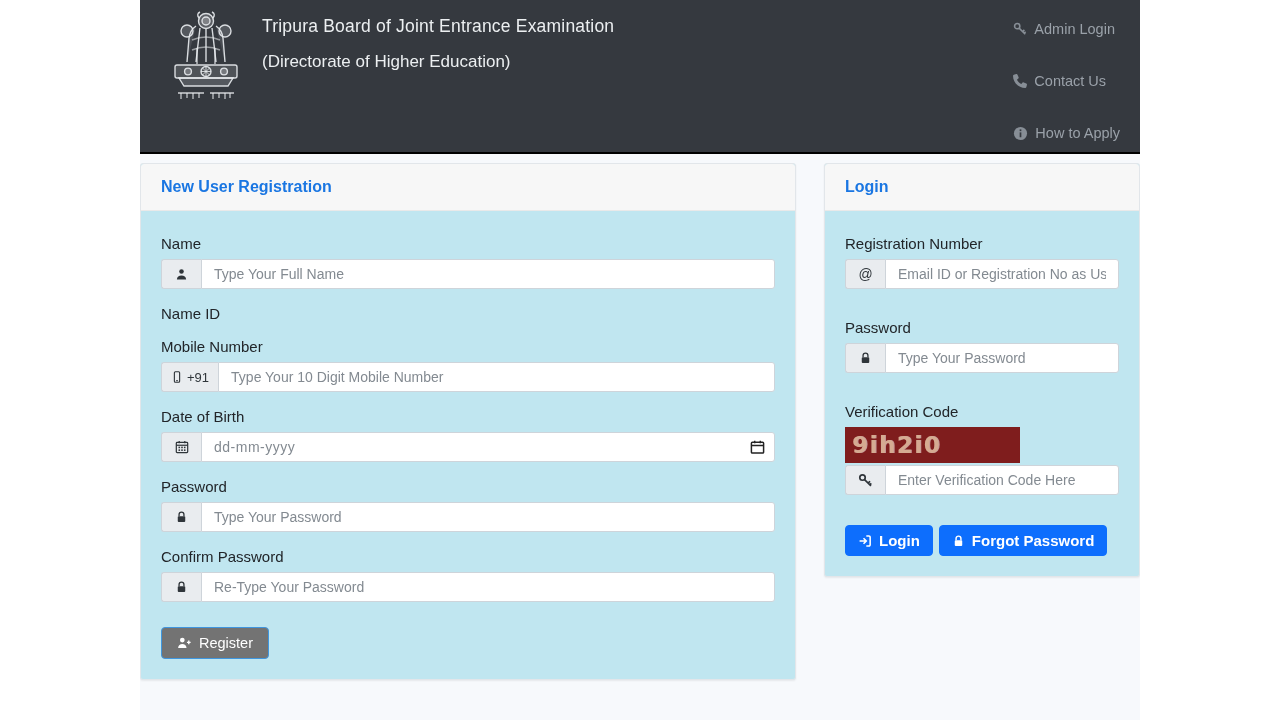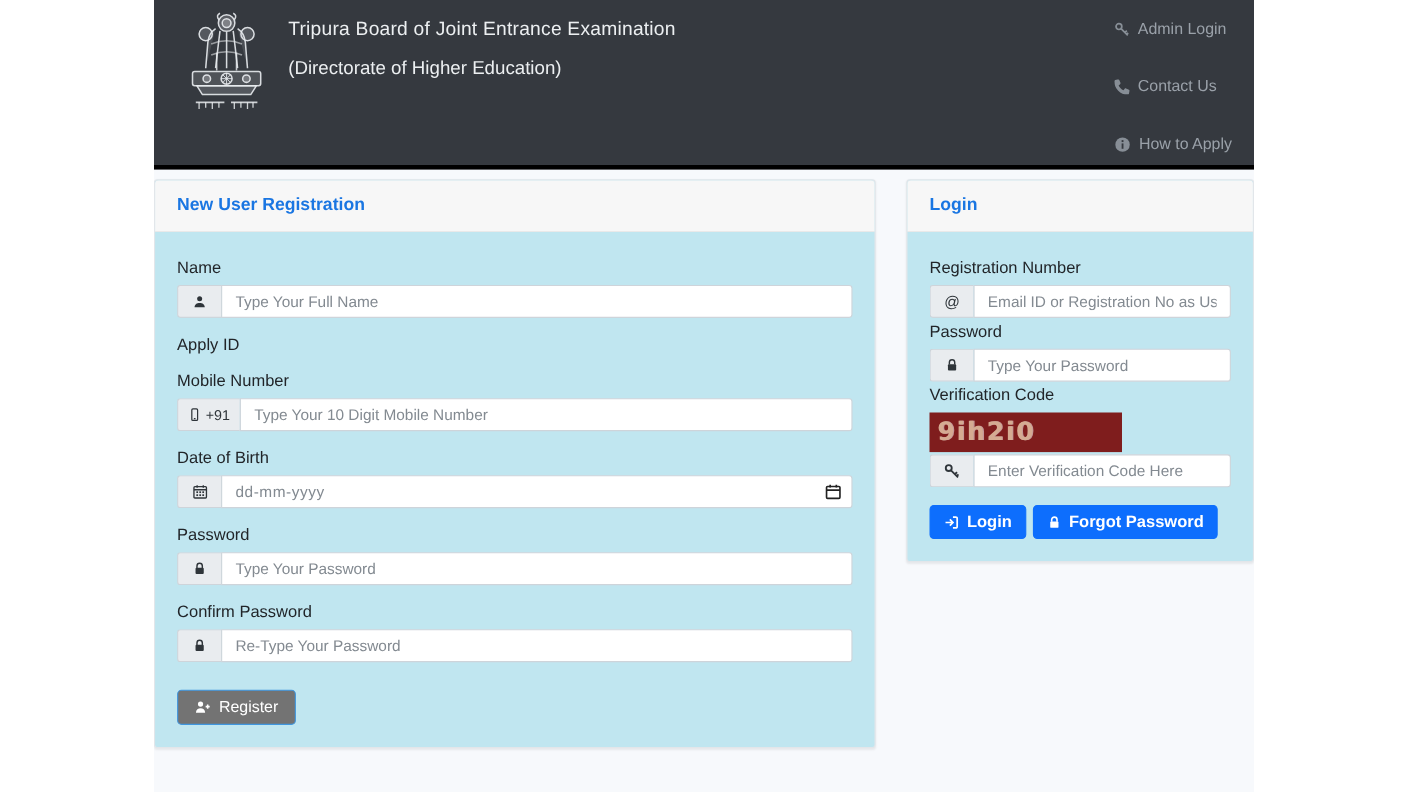--- a/index.html
+++ b/index.html
@@ -1,42 +1,42 @@
 <!DOCTYPE html>
 <html><head>
 <meta charset="utf-8">
 <style>
   * { box-sizing: border-box; margin: 0; padding: 0; }
   html, body { width: 1280px; height: 720px; overflow: hidden; }
   body { background: #ffffff; font-family: "Liberation Sans", sans-serif; }
   .page { width: 1000px; height: 720px; margin: 0 auto; background: #f7f9fc; overflow: hidden; }
 
   
-  .topbar { height: 154px; background: #35393f; position: relative; padding: 8px 20px 0 26px; border-bottom: 4px solid #000000; }
+  .topbar { height: 154px; background: #35393f; position: relative; padding: 8px 20px 0 26px; border-bottom: 2px solid #000000; }
   .brand { display: flex; align-items: flex-start; gap: 16px; }
   .emblem { width: 80px; height: 94px; flex: 0 0 auto; }
   .brand-text { padding-top: 8px; }
   .brand-title { color: #eceff1; font-size: 17.5px; font-weight: 400; letter-spacing: .2px; }
   .brand-subtitle { color: #eceff1; font-size: 17px; font-weight: 400; margin-top: 15px; }
   .topnav { position: absolute; right: 20px; bottom: 11px; display: flex; gap: 36px; align-items: flex-start; flex-direction: column; }
   .topnav a { display: inline-flex; align-items: center; gap: 7px; color: #9aa1a9; font-size: 14.5px; text-decoration: none; cursor: pointer; }
   .topnav a svg { color: #878e96; }
 
   
   .content { display: flex; gap: 28px; padding-top: 9px; align-items: flex-start; }
   .card { background: #c0e6f0; border: 1px solid #e2e6ea; border-radius: 3px; box-shadow: 0 1px 2px rgba(0,0,0,.07); }
   .card-header { background: #f7f7f7; border-bottom: 1px solid #e9e9e9; padding: 14px 20px; border-radius: 3px 3px 0 0; }
   .card-title { color: #1a76e2; font-size: 16px; font-weight: 600; }
   .card-body { padding: 24px 20px 20px; }
   .reg-card { width: 656px; }
   .login-card { width: 316px; }
 
   
   .field { margin-bottom: 16px; }
-  .login-card .field { margin-bottom: 4px; }
+  .login-card .field { margin-bottom: 30px; }
   .field-label { font-size: 15px; color: #212529; margin-bottom: 7px; }
   .input-group { display: flex; height: 30px; width: 100%; }
   .igroup-prepend { background: #e9ecef; border: 1px solid #ced4da; border-right: 0; border-radius: 3px 0 0 3px; display: flex; align-items: center; justify-content: center; gap: 4px; min-width: 40px; padding: 0 9px; color: #2f353a; font-size: 13px; flex: 0 0 auto; }
   .form-control { flex: 1 1 auto; min-width: 0; border: 1px solid #ced4da; border-radius: 0 3px 3px 0; padding: 0 12px; font-size: 14px; color: #4d7c0f; background: #fff; outline: none; font-family: "Liberation Sans", sans-serif; }
   .form-control::placeholder { color: #838a91; opacity: 1; }
   .date-wrap { position: relative; flex: 1 1 auto; display: flex; }
   .date-wrap .form-control { letter-spacing: .5px; padding-right: 34px; }
   .date-picker-btn { position: absolute; right: 10px; top: 50%; transform: translateY(-50%); width: 15px; height: 15px; color: #222; cursor: pointer; display: flex; }
 
   
@@ -137,21 +137,21 @@
               <svg width="13" height="13" viewBox="0 0 16 16" fill="currentColor">
                   <circle cx="8" cy="4.4" r="2.8"></circle>
                   <path d="M2.3 14 c0-3.2 2.6-4.8 5.7-4.8 s5.7 1.6 5.7 4.8 z"></path>
                 </svg>
             </span>
             <input class="form-control" type="text" placeholder="Type Your Full Name" style="">
           </div>
         </div>
 
         <div class="field">
-          <div class="field-label">Apply ID</div>
+          <div class="field-label">Name ID</div>
         </div>
 
         <div class="field">
           <div class="field-label">Mobile Number</div>
           <div class="input-group">
             <span class="igroup-prepend">
               <svg width="12" height="14" viewBox="0 0 16 16" fill="none" stroke="currentColor" stroke-width="1.5">
                   <rect x="4.5" y="1" width="7" height="14" rx="1.3"></rect>
                   <line x1="7" y1="12.8" x2="9" y2="12.8"></line>
                 </svg>

